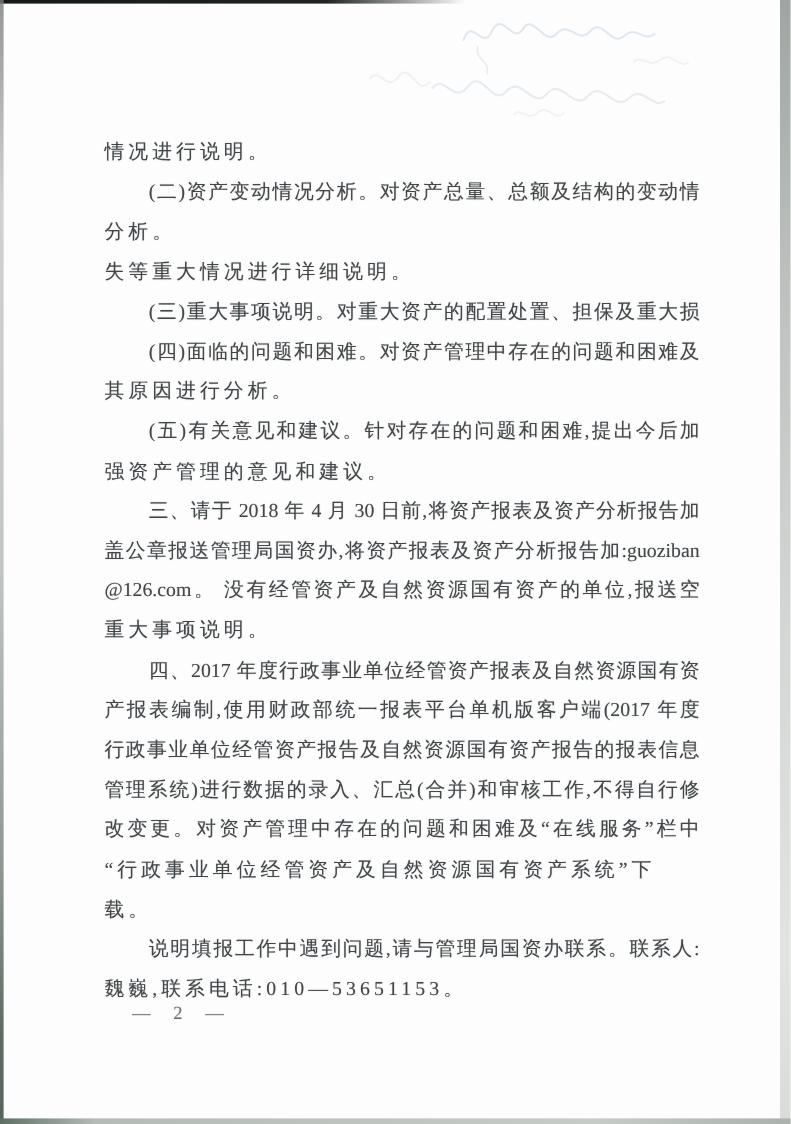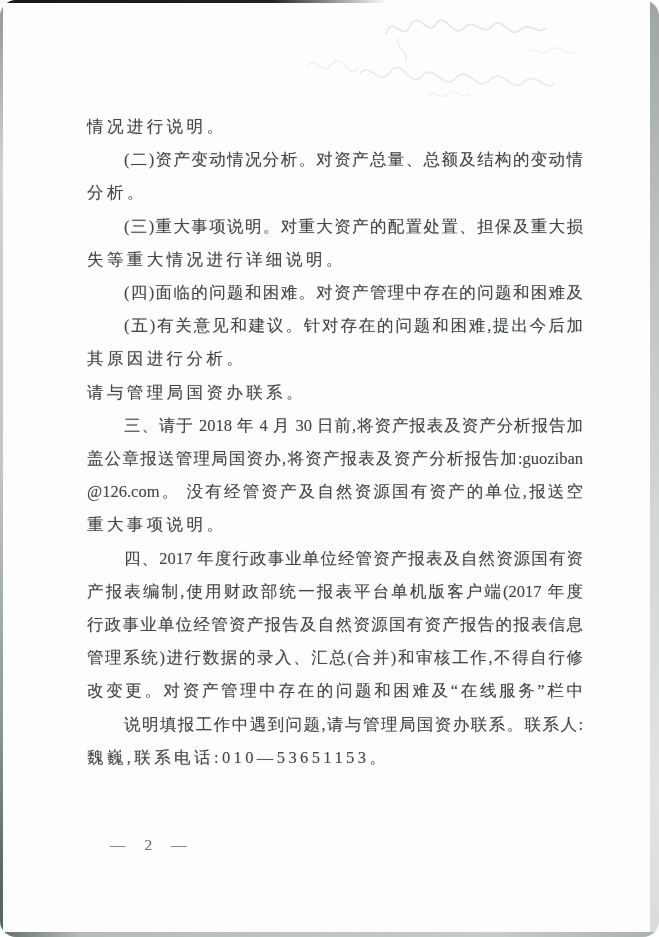--- a/index.html
+++ b/index.html
@@ -7,21 +7,20 @@
     padding: 0;
     background: #ffffff;
   }
   .page {
     position: relative;
     width: 659px;
     height: 937px;
     background: #fcfdfc;
     overflow: hidden;
     font-family: "Liberation Serif", "DejaVu Serif", serif;
-    border-radius: 16px;
   }
   
   .edge-top {
     position: absolute; top: 0; left: 0;
     width: 388px; height: 3px;
     background: linear-gradient(to right, #151918 0%, #1e2422 70%, rgba(40,48,45,0) 100%);
   }
   .edge-left {
     position: absolute; top: 0; left: 0;
     width: 3px; height: 100%;
@@ -98,34 +97,35 @@
     <path d="M82,70 C92,56 100,84 112,68 S132,86 144,72 S166,88 178,74 S200,90 212,76 S234,90 246,78 S266,88 276,80" stroke="#a9bdd6" stroke-width="1.7" opacity="0.5"></path>
     <path d="M30,62 C38,50 44,74 54,60 S70,78 80,64" stroke="#b4c5da" stroke-width="1.5" opacity="0.4"></path>
     <path d="M150,92 C156,84 162,98 170,90 S184,98 192,90" stroke="#b4c5da" stroke-width="1.4" opacity="0.35"></path>
     <path d="M250,48 C256,40 262,54 272,46 S288,54 296,48" stroke="#b4c5da" stroke-width="1.4" opacity="0.35"></path>
   </svg>
 
   <div class="body-text">
       <div class="line short">情况进行说明。</div>
       <div class="line indent">(二)资产变动情况分析。对资产总量、总额及结构的变动情</div>
       <div class="line short">分析。</div>
+      <div class="line short">失等重大情况进行详细说明。</div>
       <div class="line indent">(三)重大事项说明。对重大资产的配置处置、担保及重大损</div>
-      <div class="line short">失等重大情况进行详细说明。</div>
       <div class="line indent">(四)面临的问题和困难。对资产管理中存在的问题和困难及</div>
+      <div class="line short">其原因进行分析。</div>
       <div class="line indent">(五)有关意见和建议。针对存在的问题和困难,提出今后加</div>
-      <div class="line short">其原因进行分析。</div>
-      <div class="line short">请与管理局国资办联系。</div>
+      <div class="line short">强资产管理的意见和建议。</div>
       <div class="line indent">三、请于 2018 年 4 月 30 日前,将资产报表及资产分析报告加</div>
       <div class="line">盖公章报送管理局国资办,将资产报表及资产分析报告加:guoziban</div>
       <div class="line">@126.com。 没有经管资产及自然资源国有资产的单位,报送空</div>
       <div class="line short">重大事项说明。</div>
       <div class="line indent">四、2017 年度行政事业单位经管资产报表及自然资源国有资</div>
       <div class="line">产报表编制,使用财政部统一报表平台单机版客户端(2017 年度</div>
       <div class="line">行政事业单位经管资产报告及自然资源国有资产报告的报表信息</div>
       <div class="line">管理系统)进行数据的录入、汇总(合并)和审核工作,不得自行修</div>
       <div class="line">改变更。对资产管理中存在的问题和困难及“在线服务”栏中</div>
+      <div class="line short">“行政事业单位经管资产及自然资源国有资产系统”下载。</div>
       <div class="line indent">说明填报工作中遇到问题,请与管理局国资办联系。联系人:</div>
       <div class="line short">魏巍,联系电话:010—53651153。</div>
     </div>
 
   <div class="page-number">— 2 —</div>
 
 </div>
 
 </body></html>

